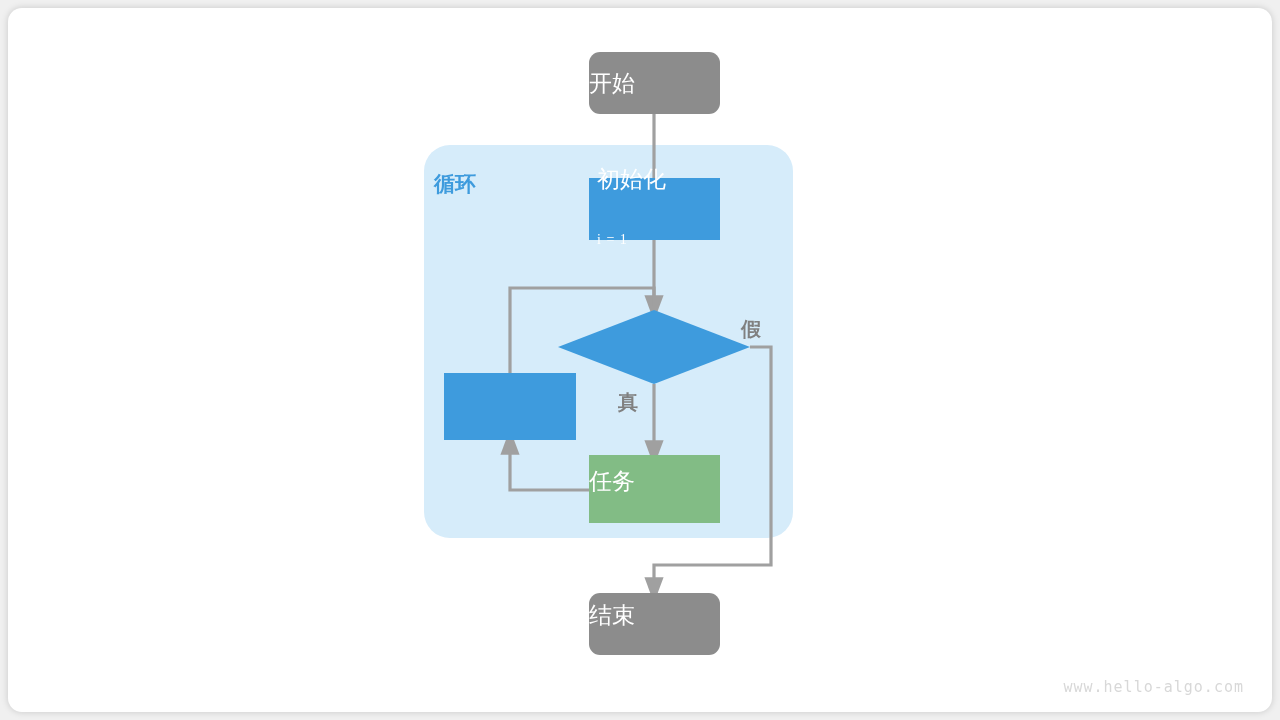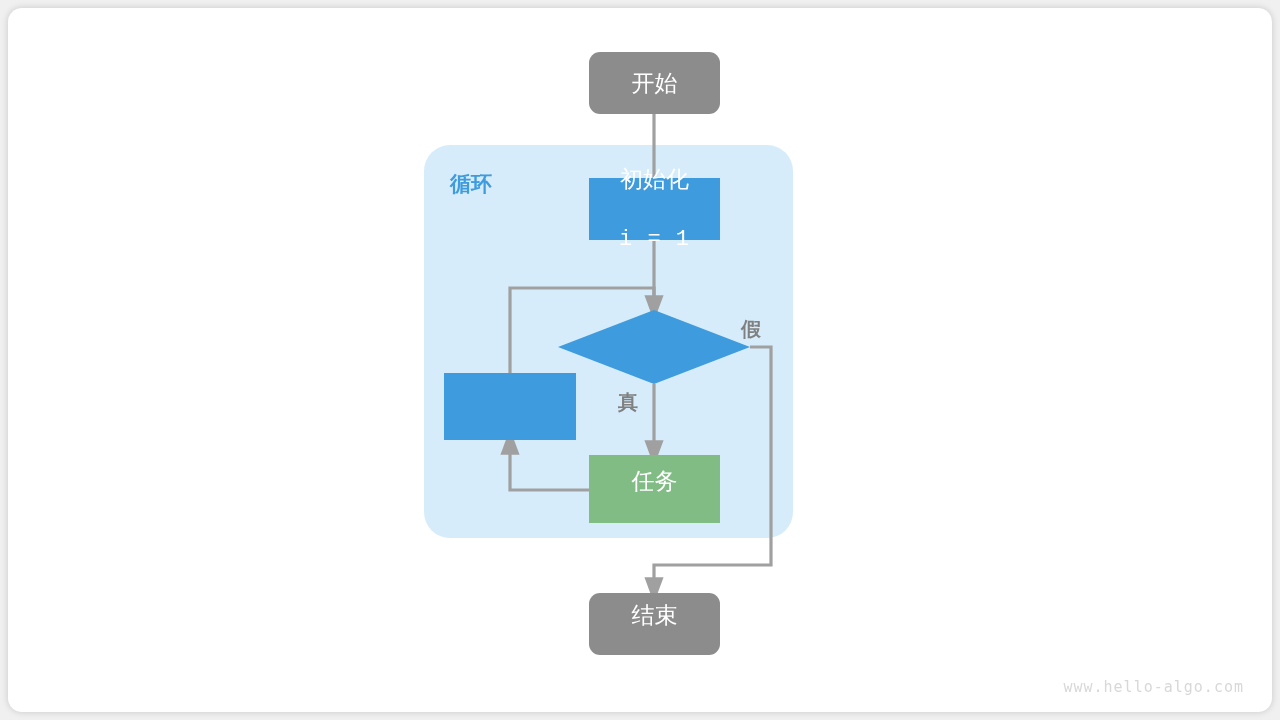--- a/index.html
+++ b/index.html
@@ -29,35 +29,35 @@
     position: absolute;
     left: 0;
     top: 0;
     width: 1280px;
     height: 720px;
   }
   .node-label {
     position: absolute;
     display: flex;
     flex-direction: column;
-    align-items: center;
+    align-items: flex-start;
     justify-content: center;
     color: #ffffff;
     pointer-events: none;
     white-space: pre;
     text-align: center;
   }
   .line-cn {
     font-family: "Liberation Sans", "DejaVu Sans", sans-serif;
     font-size: 23px;
     line-height: 28px;
   }
   .line-mono {
-    font-family: Liberation Mono, monospace;
-    font-size: 22px;
+    font-family: Liberation Serif, serif;
+    font-size: 14px;
     line-height: 28px;
     letter-spacing: 1px;
     margin-top: 33px;
   }
   .edge-label {
     position: absolute;
     color: #808080;
     font-weight: bold;
     font-size: 20px;
     font-family: "Liberation Sans", "DejaVu Sans", sans-serif;
@@ -115,27 +115,27 @@
 
     <polygon points="654,310 750,347 654,384 558,347" fill="#3E9BDD"></polygon>
 
     <rect x="444" y="373" width="132" height="67" fill="#3E9BDD"></rect>
 
     <rect x="589" y="455" width="131" height="68" fill="#82BC85"></rect>
 
     <rect x="589" y="593" width="131" height="62" rx="11" ry="11" fill="#8c8c8c"></rect>
   </svg>
 
-  <div id="loop-title" style="left:450px; top:170px;">循环</div>
+  <div id="loop-title" style="left:434px; top:170px;">循环</div>
 
   <div class="node-label" style="left:589px; top:52px; width:131px; height:62px;">
     <span class="line-cn">开始</span>
   </div>
 
-  <div class="node-label" style="left:589px; top:178px; width:131px; height:62px;">
+  <div class="node-label" style="left:589px; top:178px; width:131px; height:62px;padding-left:8px;">
     <span class="line-cn">初始化</span>
     <span class="line-mono">i = 1</span>
   </div>
 
 
 
   <div class="node-label" style="left:589px; top:455px; width:131px; height:52px;">
     <span class="line-cn">任务</span>
   </div>
 

